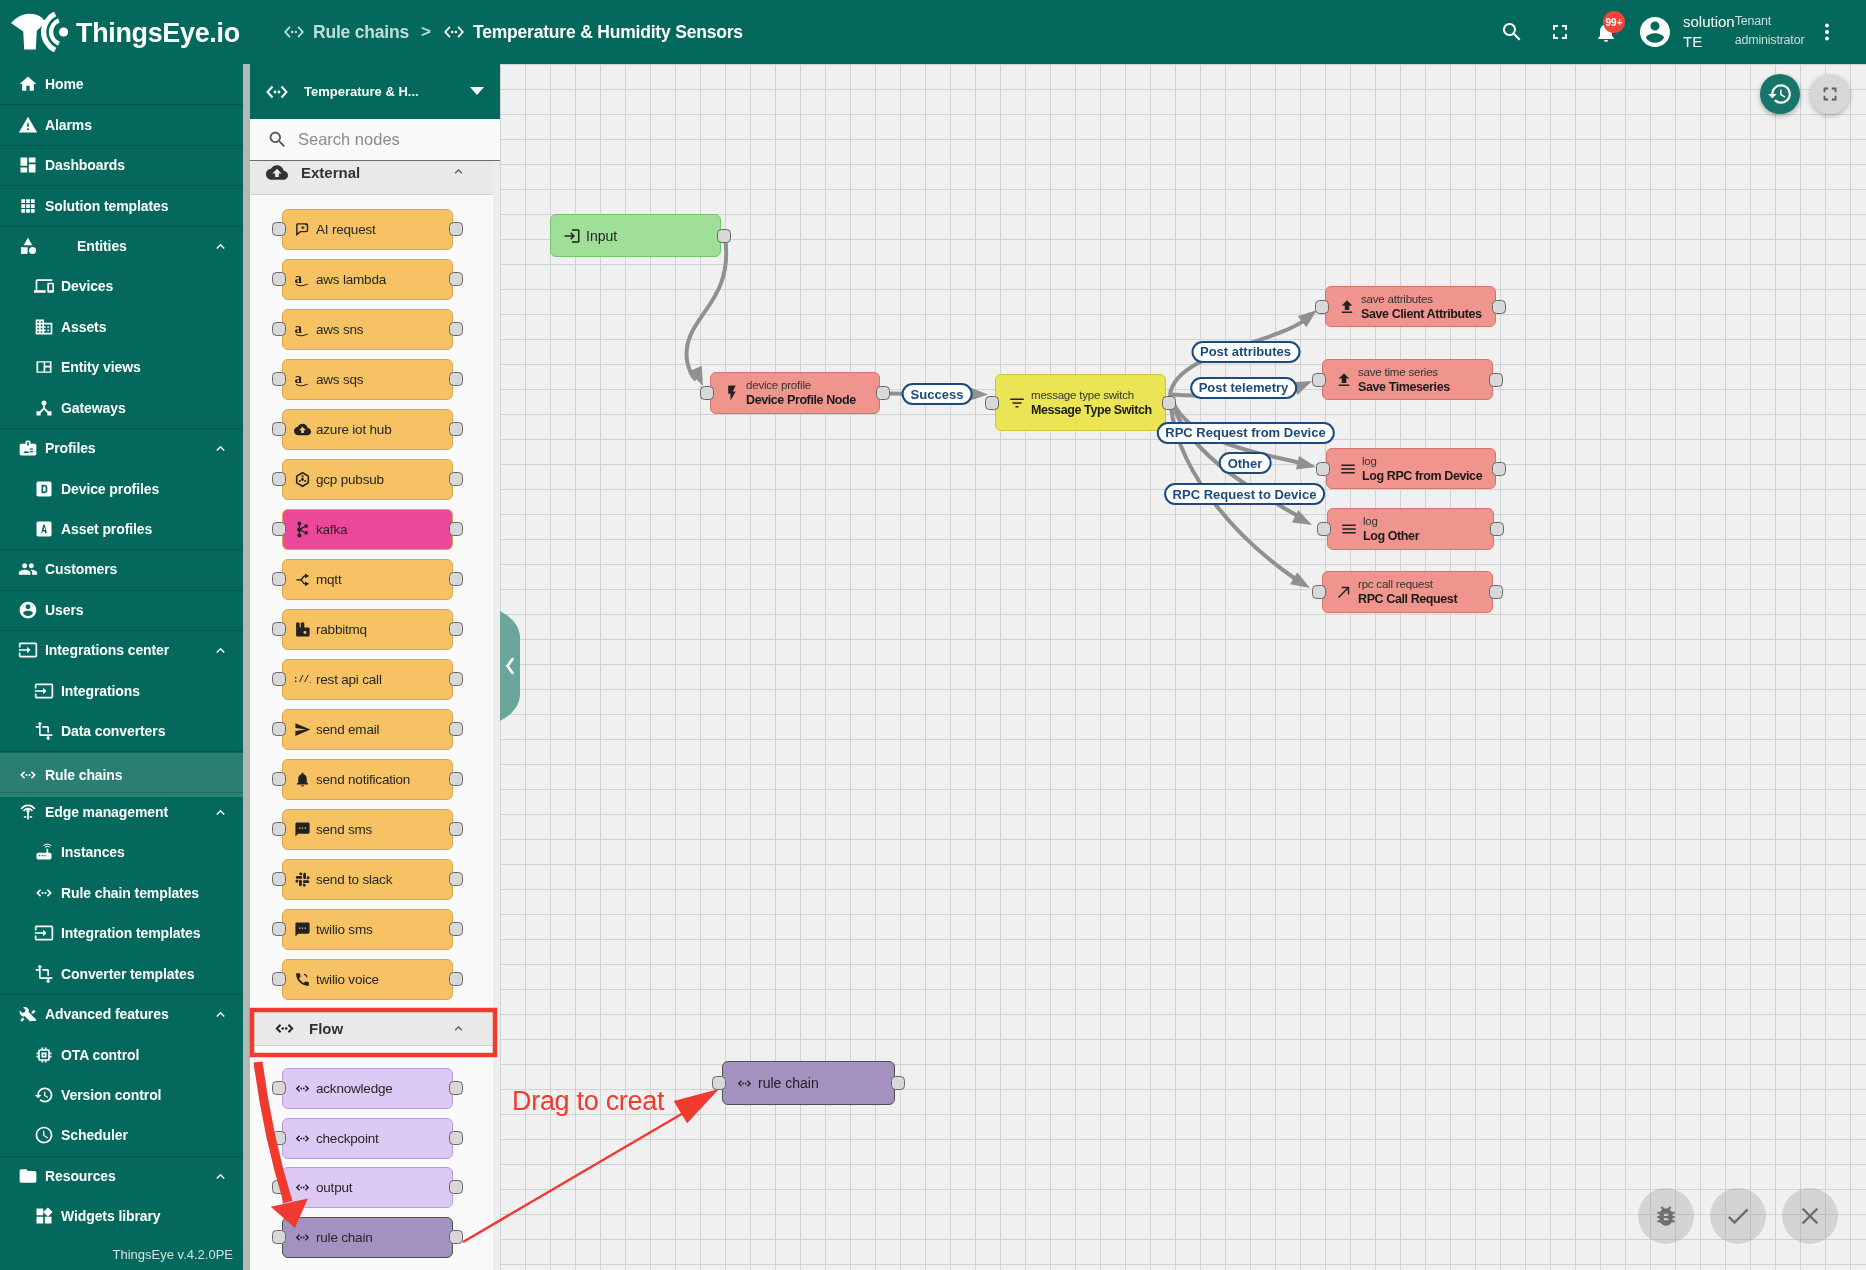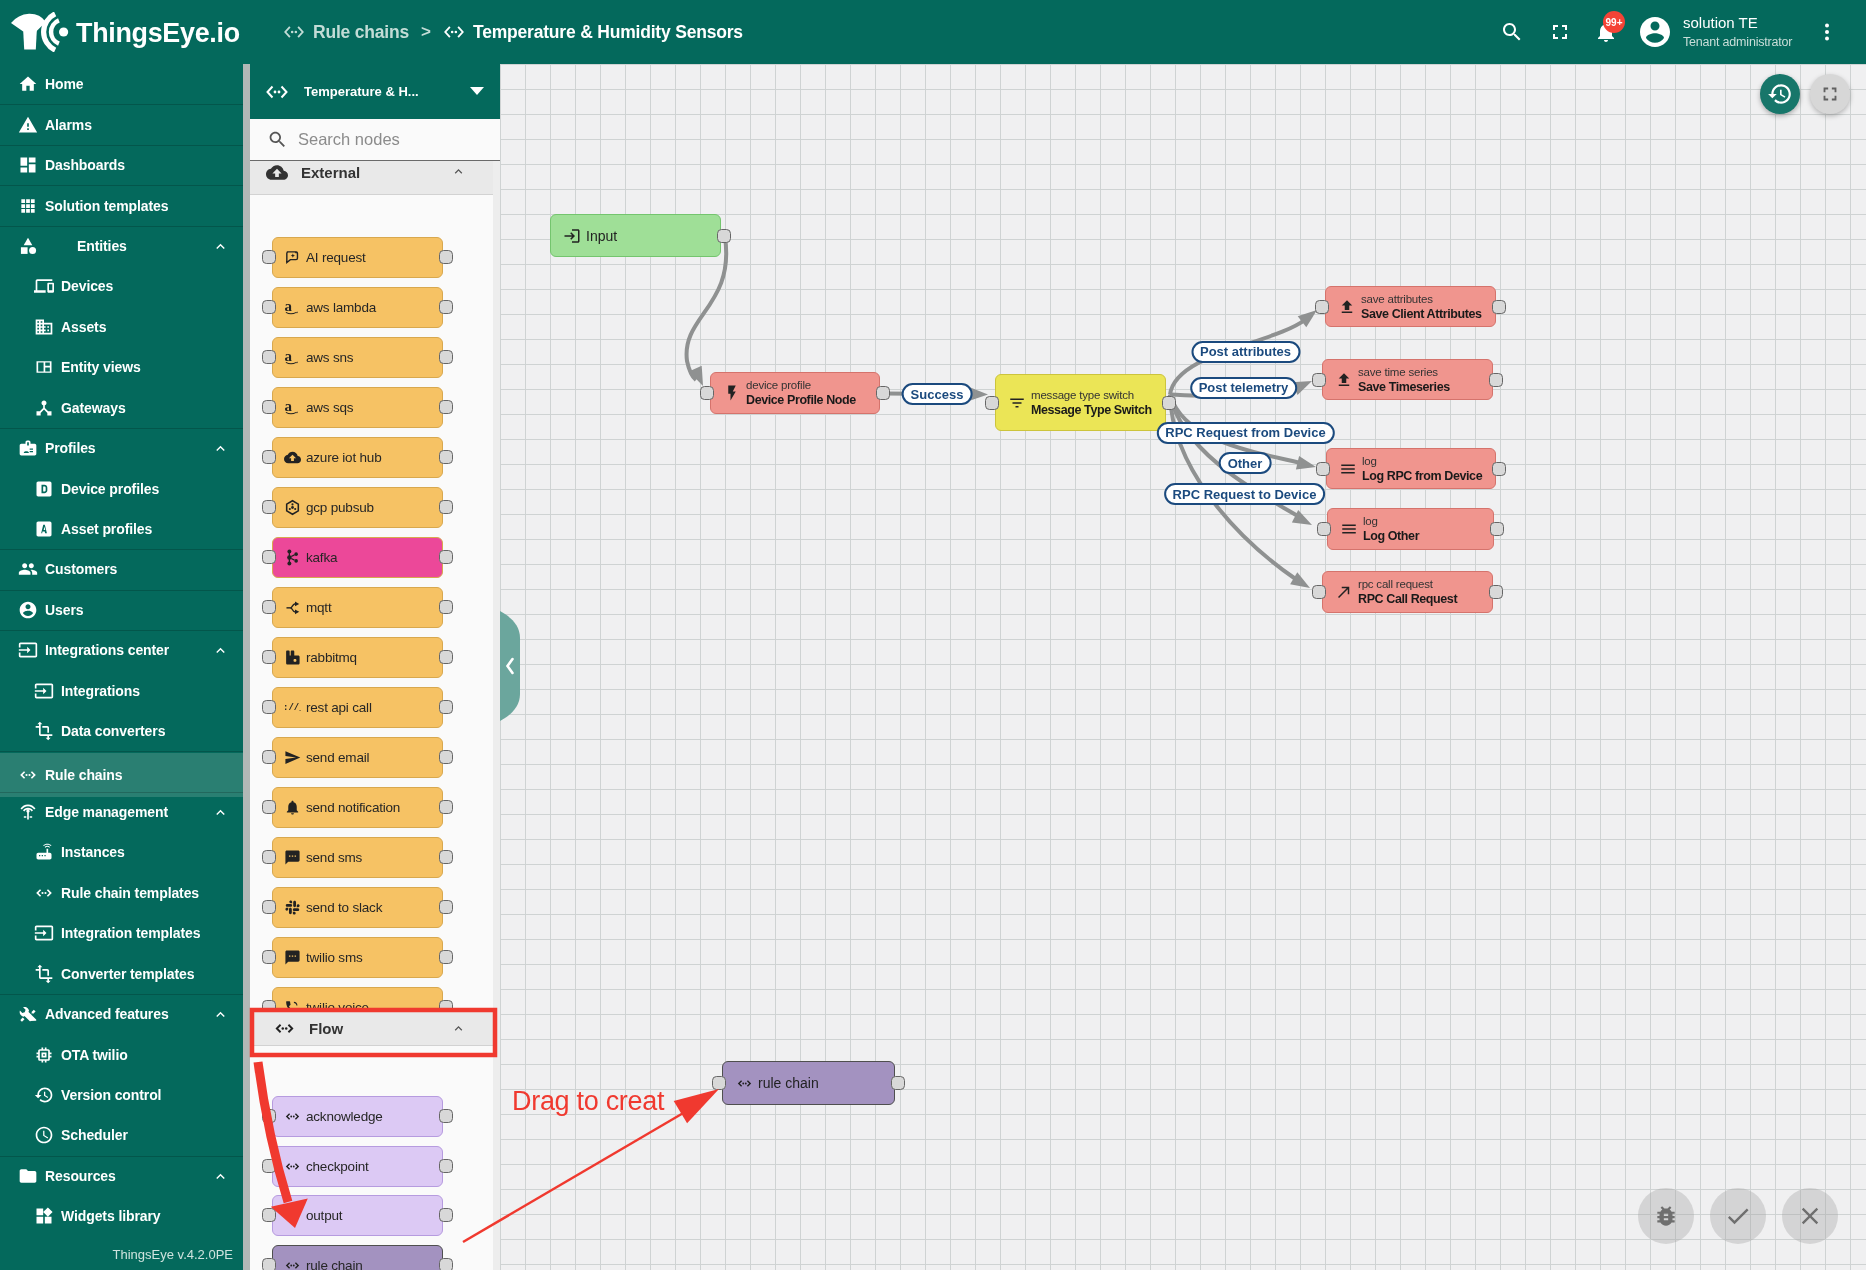--- a/index.html
+++ b/index.html
@@ -24,21 +24,21 @@
 .ver { position:absolute; right:10px; bottom:8px; color:#cfe3de; font-size:13px; }
 .sscroll { position:absolute; left:243px; top:64px; width:7px; height:1206px; background:#b2b8b6; z-index:21; }
 .palette { position:absolute; left:250px; top:64px; width:250px; height:1206px; background:#fafafa; z-index:10; overflow:hidden; }
 .phead { position:absolute; left:0; top:0; width:250px; height:55px; background:#04695c; display:flex; align-items:center; }
 .phead .t { color:#ffffff; font-size:13px; font-weight:bold; margin-left:15px; }
 .pdrop { position:absolute; right:16px; top:23px; width:0; height:0; border-left:7px solid transparent; border-right:7px solid transparent; border-top:8px solid #fff; }
 .psearch { position:absolute; left:0; top:55px; width:250px; height:42px; background:#fafafa; border-bottom:1px solid #6a6a6a; display:flex; align-items:center; }
 .psearch .ph { color:#8b8b8b; font-size:16.5px; margin-left:10px; }
 .pcat { position:absolute; left:0; width:246px; height:34px; background:#e9e9e9; border-bottom:1px solid #d2d2d2; display:flex; align-items:center; }
 .pcat .t { font-size:15px; font-weight:bold; color:#333; margin-left:13px; }
-.pn { position:absolute; left:22px; width:171px; height:40.6px; border-radius:6px; border:1px solid; display:flex; align-items:center;margin-top:28px; }
+.pn { position:absolute; left:32px; width:171px; height:40.6px; border-radius:6px; border:1px solid; display:flex; align-items:center; }
 .pni { margin-left:10px; display:flex; width:18px; justify-content:center; }
 .pnl { margin-left:5px; font-size:13.5px; color:#262626; letter-spacing:-0.2px; }
 .port { position:absolute; width:14px; height:14px; border-radius:4.5px; background:#d8d8d8; border:1.5px solid #666; top:50%; margin-top:-7px; }
 .pl { left:-11px; } .pr { right:-11px; }
 .pscroll { position:absolute; left:243px; top:97px; width:7px; height:1109px; background:#ededed; }
 .canvas { position:absolute; left:500px; top:64px; width:1366px; height:1206px; background:#f0f0f1;
   background-image:linear-gradient(to right,#cfd3d3 1px,transparent 1px),linear-gradient(to bottom,#cfd3d3 1px,transparent 1px);
   background-size:25px 25px; }
 .node { position:absolute; border-radius:6px; border:1px solid; display:flex; align-items:center; }
 .nic { margin-left:12px; display:flex; width:18px; justify-content:center; }
@@ -101,21 +101,21 @@
         <svg width="24" height="24" viewBox="0 0 24 24" fill="#fff">
           <path d="M12 22c1.1 0 2-.9 2-2h-4c0 1.1.89 2 2 2zm6-6v-5c0-3.07-1.64-5.64-4.5-6.32V4c0-.83-.67-1.5-1.5-1.5s-1.5.67-1.5 1.5v.68C7.63 5.36 6 7.92 6 11v5l-2 2v1h16v-1l-2-2z"></path>
         </svg>
         <span class="badge">99+</span>
       </span>
       <span class="tbi" style="margin-right:10px">
         <svg width="36" height="36" viewBox="0 0 24 24" fill="#fff">
           <path d="M12 2C6.48 2 2 6.48 2 12s4.48 10 10 10 10-4.48 10-10S17.52 2 12 2zm0 3c1.66 0 3 1.34 3 3s-1.34 3-3 3-3-1.34-3-3 1.34-3 3-3zm0 14.2c-2.5 0-4.71-1.28-6-3.22.03-1.99 4-3.08 6-3.08 1.99 0 5.97 1.09 6 3.08-1.29 1.94-3.5 3.22-6 3.22z"></path>
         </svg>
       </span>
-      <span class="tbi" style="flex-direction:column;width:120px">
+      <span class="tbi" style="flex-direction:row;width:120px">
         <span class="uname">solution TE</span>
         <span class="urole">Tenant administrator</span>
       </span>
       <span class="tbi" style="margin-right:27px;margin-left:12px">
         <svg width="24" height="24" viewBox="0 0 24 24" fill="#fff">
           <circle cx="12" cy="5.5" r="2"></circle>
           <circle cx="12" cy="12" r="2"></circle>
           <circle cx="12" cy="18.5" r="2"></circle>
         </svg>
       </span>
@@ -338,21 +338,21 @@
       <svg class="caret" width="17" height="17" viewBox="0 0 24 24" fill="#fff">
         <path d="M7.4 15.4L12 10.8l4.6 4.6L18 14l-6-6-6 6z"></path>
       </svg>
     </div>
 <div class="mi" style="top:970.3px;">
       <span class="mic" style="margin-left:34px">
         <svg width="20" height="20" viewBox="0 0 24 24" fill="#fff">
           <path d="M15 9H9v6h6V9zm-2 4h-2v-2h2v2zm8-2V9h-2V7c0-1.1-.9-2-2-2h-2V3h-2v2h-2V3H9v2H7c-1.1 0-2 .9-2 2v2H3v2h2v2H3v2h2v2c0 1.1.9 2 2 2h2v2h2v-2h2v2h2v-2h2c1.1 0 2-.9 2-2v-2h2v-2h-2v-2h2zm-4 6H7V7h10v10z"></path>
         </svg>
       </span>
-      <span class="mlb">OTA twilio</span>
+      <span class="mlb">OTA control</span>
     </div>
 <div class="mi" style="top:1010.8px;">
       <span class="mic" style="margin-left:34px">
         <svg width="20" height="20" viewBox="0 0 24 24" fill="#fff">
           <path d="M13 3c-4.97 0-9 4.03-9 9H1l3.89 3.89.07.14L9 12H6c0-3.87 3.13-7 7-7s7 3.13 7 7-3.13 7-7 7c-1.93 0-3.68-.79-4.94-2.06l-1.42 1.42C8.27 19.99 10.51 21 13 21c4.97 0 9-4.03 9-9s-4.03-9-9-9zm-1 5v5l4.28 2.54.72-1.21-3.5-2.08V8H12z"></path>
         </svg>
       </span>
       <span class="mlb">Version control</span>
     </div>
 <div class="mi" style="top:1051.2px;">

